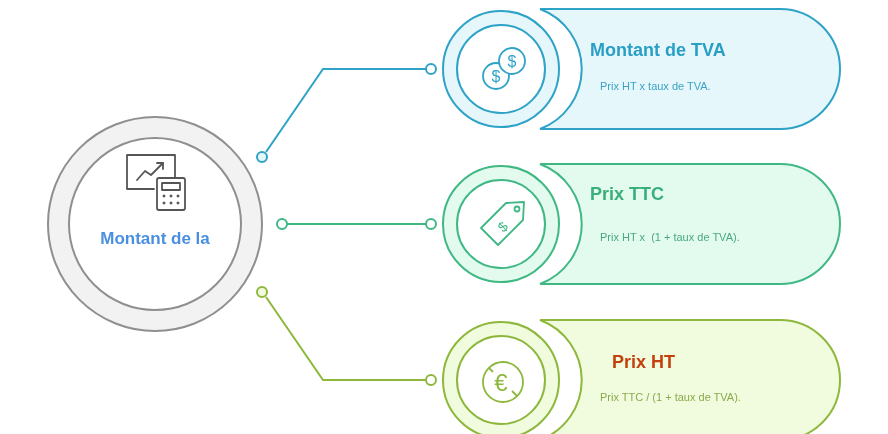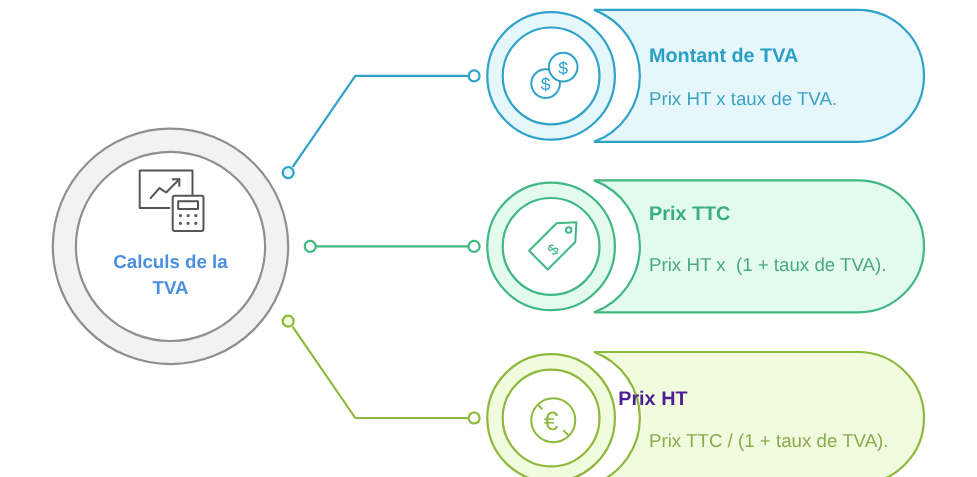--- a/index.html
+++ b/index.html
@@ -1,20 +1,20 @@
 <!DOCTYPE html>
 <html><head>
 <meta charset="utf-8">
 <style>
   html, body { margin:0; padding:0; background:#ffffff; }
   body { width:888px; height:434px; overflow:hidden; position:relative; font-family:"Liberation Sans", sans-serif; }
   #diagram { position:absolute; left:0; top:0; width:888px; height:434px; }
   .txt { position:absolute; white-space:pre; }
   .card-title { font-weight:bold; font-size:18px; }
-  .card-desc { font-size:17px; }
+  .card-desc { font-size:11px;margin-left:10px; }
   .center-label { position:absolute; left:75px; width:160px; text-align:center; font-weight:bold; font-size:17px; color:#4a8fe0; line-height:23px; top:227px; }
 </style>
 </head>
 <body>
 
 <svg id="diagram" width="888" height="434" viewBox="0 0 888 434" xmlns="http://www.w3.org/2000/svg">
 
   <g>
     <circle cx="155" cy="224" r="107" fill="#f2f2f2" stroke="#8f8f8f" stroke-width="2"></circle>
     <circle cx="155" cy="224" r="86" fill="#ffffff" stroke="#8f8f8f" stroke-width="2"></circle>
@@ -79,24 +79,23 @@
     <g fill="none" stroke="#8db83c" stroke-width="1.8">
       <circle cx="503" cy="382" r="20"></circle>
       <text x="501" y="391" font-size="24" text-anchor="middle" fill="#8db83c" stroke="none" font-family="Liberation Sans, sans-serif">€</text>
       <line x1="489" y1="368" x2="493" y2="372"></line>
       <line x1="512" y1="391" x2="517" y2="396"></line>
     </g>
   </g>
 </svg>
 
 <div class="center-label">
-  <div>Calculs de la</div>
-  <div>TVA</div>
+  <div>Montant de la</div>
 </div>
 
 <div class="txt card-title" style="left:590px; top:40px; color:#2a9fc6;">Montant de TVA</div>
 <div class="txt card-desc" style="left:590px; top:80px; color:#3aa3c4;">Prix HT x taux de TVA.</div>
 
 <div class="txt card-title" style="left:590px; top:184px; color:#3aae7b;">Prix TTC</div>
 <div class="txt card-desc" style="left:590px; top:231px; color:#4aa97e;">Prix HT x  (1 + taux de TVA).</div>
 
-<div class="txt card-title" style="left:562px; top:352px; color:#4c1d95;">Prix HT</div>
+<div class="txt card-title" style="left:612px; top:352px; color:#c2410c;">Prix HT</div>
 <div class="txt card-desc" style="left:590px; top:391px; color:#8aab4e;">Prix TTC / (1 + taux de TVA).</div>
 
 </body></html>

